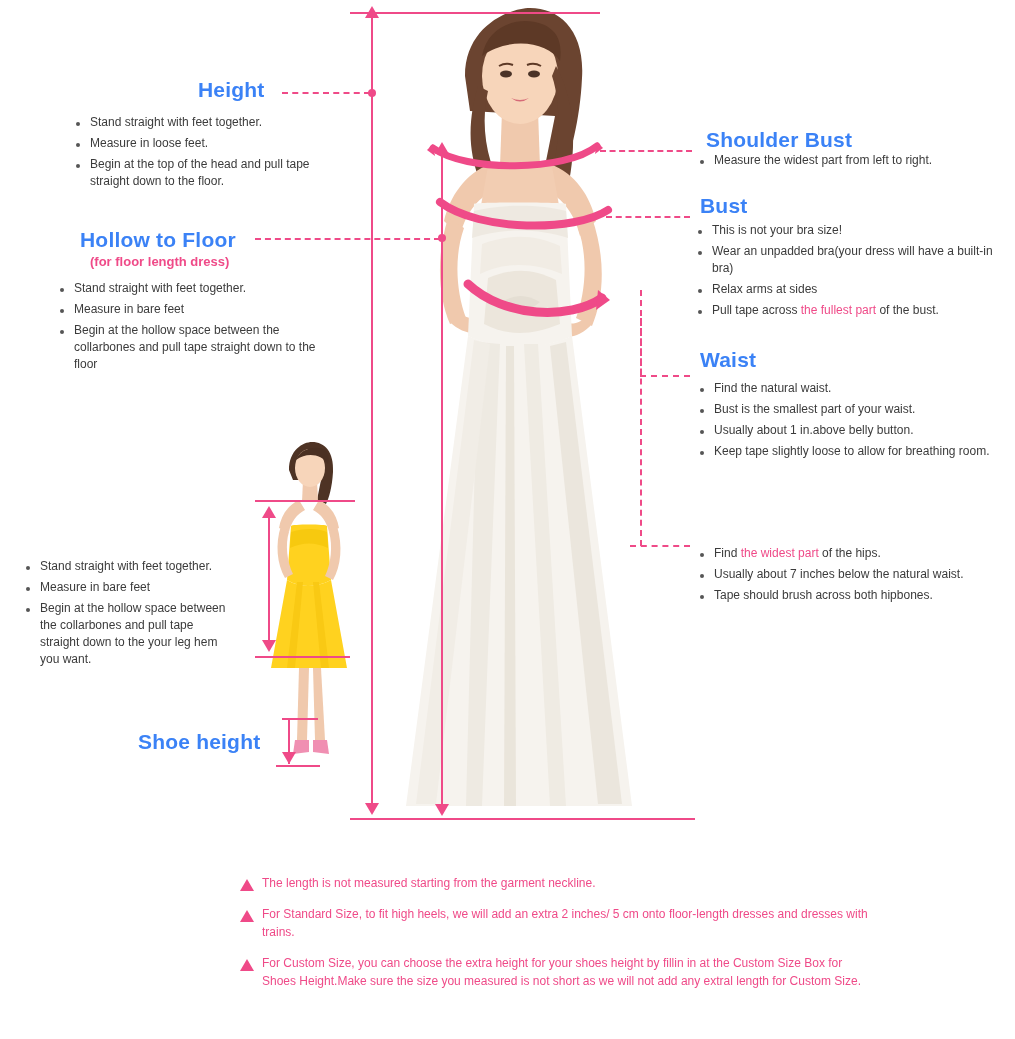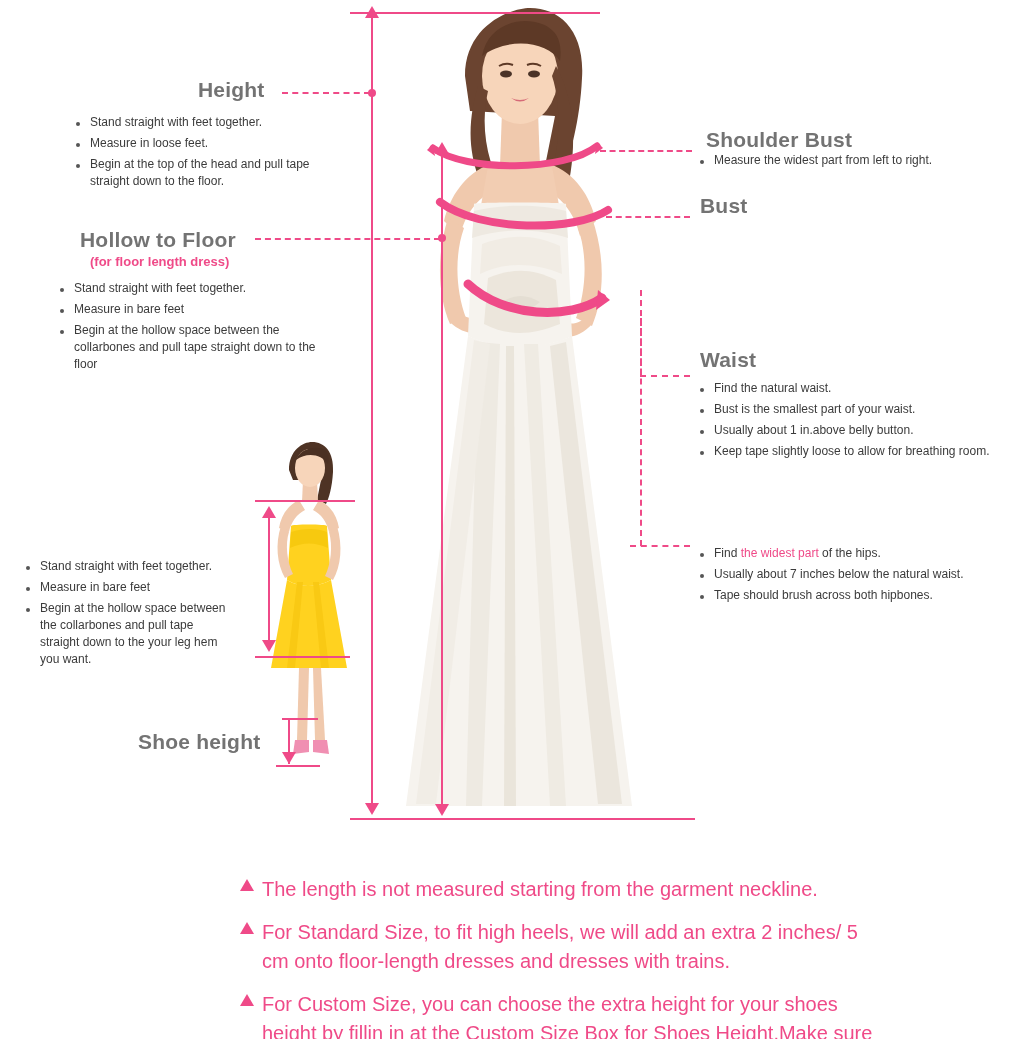--- a/index.html
+++ b/index.html
@@ -16,21 +16,21 @@
     height: 1039px;
     background: #ffffff;
     overflow: hidden;
   }
 
   
   .block {
     position: absolute;
   }
   .heading {
-    color: #737373;
+    color: #3b82f6;
     font-weight: bold;
     font-size: 21px;
     letter-spacing: .2px;
     white-space: nowrap;
   }
   .subheading {
     color: #ef4a88;
     font-weight: bold;
     font-size: 13px;
     white-space: nowrap;
@@ -127,21 +127,21 @@
     position: absolute;
     left: 238px;
     top: 875px;
     width: 640px;
   }
   .note {
     position: relative;
     padding-left: 24px;
     margin-bottom: 14px;
     color: #ef4a88;
-    font-size: 20px;
+    font-size: 12px;
     line-height: 1.45;
   }
   .note .tri {
     position: absolute;
     left: 2px;
     top: 4px;
     width: 0;
     height: 0;
     border-left: 7px solid transparent;
     border-right: 7px solid transparent;
@@ -277,20 +277,30 @@
       <li>Measure the widest part from left to right.</li>
     </ul>
   </div>
 
   <svg class="block" style="left:430px; top:196px;" width="185" height="50" viewBox="0 0 185 50">
     <path d="M10 6 C50 36 145 36 178 14" stroke="#ef4a88" stroke-width="8" fill="none" stroke-linecap="round"></path>
   </svg>
   <div class="dash" style="left:606px; top:216px; width:84px;"></div>
   <div class="block" style="left:700px; top:194px; width:300px;">
     <div class="heading">Bust</div>
+  </div>
+  <div class="block" style="left:686px; top:212px; width:325px;">
+    <ul class="bullets">
+      <li>This is not your bra size!</li>
+      <li>Wear an unpadded bra(your dress will have a built-in bra)</li>
+      <li>Relax arms at sides</li>
+      <li>
+        <span>Pull tape across </span><span class="pinktext">the fullest part</span><span> of the bust.</span>
+      </li>
+    </ul>
   </div>
 
   <svg class="block" style="left:460px; top:278px;" width="150" height="55" viewBox="0 0 150 55">
     <path d="M8 6 C44 40 110 42 142 20" stroke="#ef4a88" stroke-width="9" fill="none" stroke-linecap="round"></path>
     <path d="M138 12 L150 22 L136 32 Z" fill="#ef4a88"></path>
   </svg>
   <div class="vdash" style="left:640px; top:290px; height:86px;"></div>
   <div class="dash" style="left:640px; top:375px; width:50px;"></div>
   <div class="block" style="left:700px; top:348px; width:300px;">
     <div class="heading">Waist</div>

